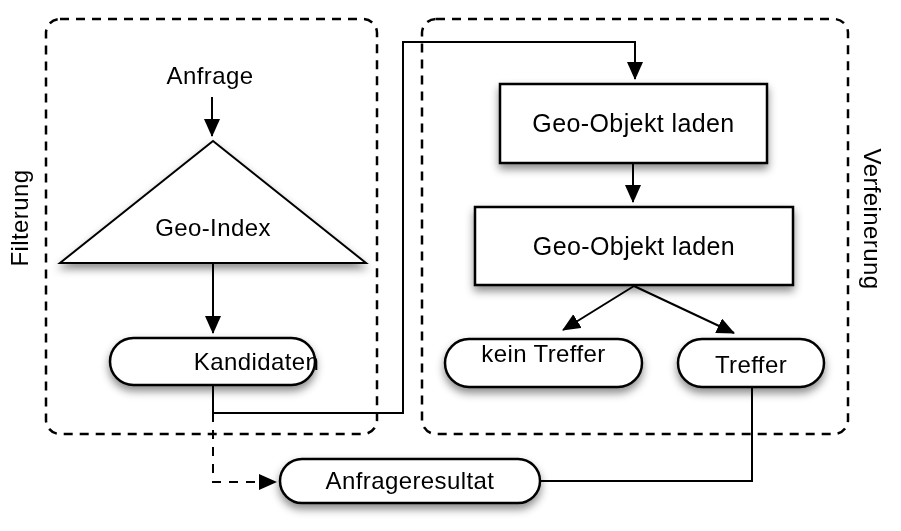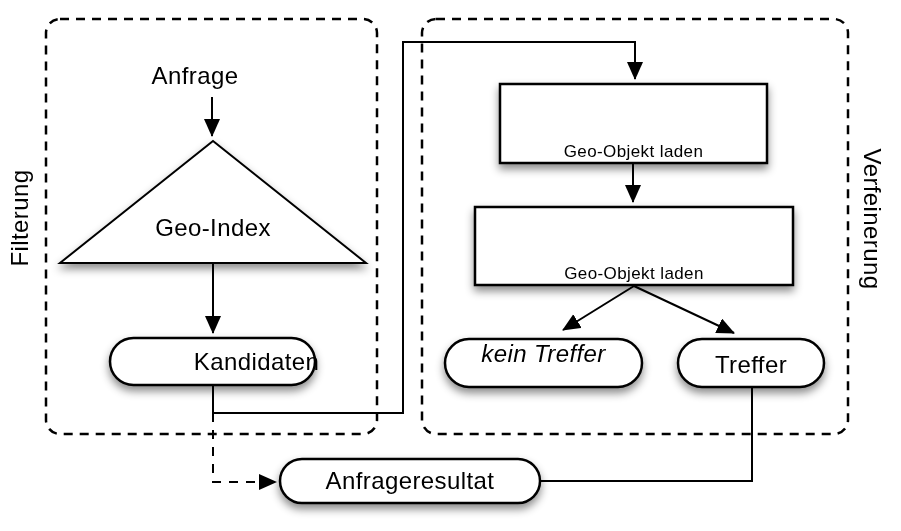--- a/index.html
+++ b/index.html
@@ -27,43 +27,42 @@
     align-items: center;
     justify-content: center;
     text-align: center;
     font-size: 24px;
     letter-spacing: 0.4px;
     color: #000000;
     white-space: nowrap;
     pointer-events: none;
   }
   .lbl-box {
-    font-size: 17px;
-    margin-top: 28px;
+    font-size: 25px;
   }
   .lbl-rot-left {
     left: -60px;
     top: 198px;
     width: 160px;
     height: 40px;
     transform: rotate(-90deg);
   }
   .lbl-rot-right {
     left: 779px;
     top: 199px;
     width: 186px;
     height: 40px;
     transform: rotate(90deg);
   }
-  #lbl-anfrage        { left: 105px; top:  58px; width: 180px; height: 36px; }
+  #lbl-anfrage        { left: 120px; top:  58px; width: 180px; height: 36px; }
   #lbl-geoindex       { left: 123px; top: 210px; width: 180px; height: 36px; }
   #lbl-kandidaten     { left: 110px; top: 338px; width: 205px; height: 47px; margin-left: 44px; }
   #lbl-box1           { left: 500px; top:  84px; width: 267px; height: 79px; }
   #lbl-box2           { left: 475px; top: 207px; width: 318px; height: 78px; }
-  #lbl-keintreffer    { left: 445px; top: 339px; width: 197px; height: 30px; font-style: italic; }
+  #lbl-keintreffer    { left: 445px; top: 339px; width: 197px; height: 30px; }
   #lbl-treffer        { left: 678px; top: 339px; width: 146px; height: 52px; }
   #lbl-anfrageresultat{ left: 280px; top: 459px; width: 260px; height: 44px; }
 </style>
 </head>
 <body>
 
 <div class="canvas">
 
   <svg class="diagram-svg" width="901" height="531" viewBox="0 0 901 531">
     <defs>

